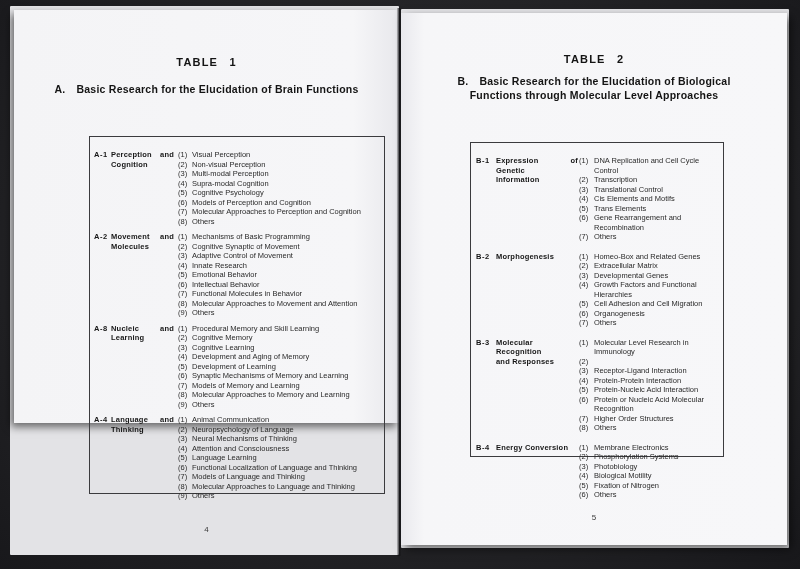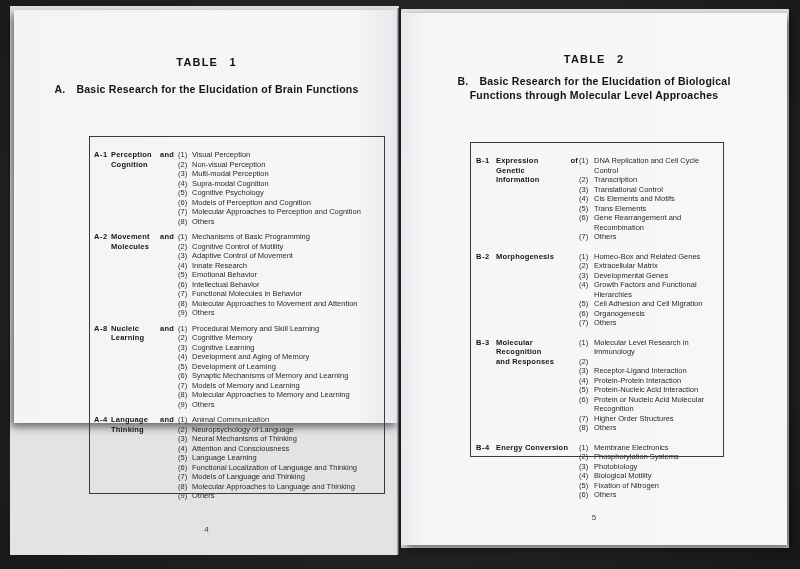--- a/index.html
+++ b/index.html
@@ -136,21 +136,21 @@
             <div class="name-line stretch">Movement and</div>
             <div class="name-line">Molecules</div>
           </div>
         </div>
         <div class="row">
           <div class="num">(1)</div>
           <div class="txt">Mechanisms of Basic Programming</div>
         </div>
         <div class="row">
           <div class="num">(2)</div>
-          <div class="txt">Cognitive Control of Motility</div>
+          <div class="txt">Cognitive Synaptic of Movement</div>
         </div>
         <div class="row">
           <div class="num">(3)</div>
           <div class="txt">Adaptive Control of Movement</div>
         </div>
         <div class="row">
           <div class="num">(4)</div>
           <div class="txt">Innate Research</div>
         </div>
         <div class="row">

